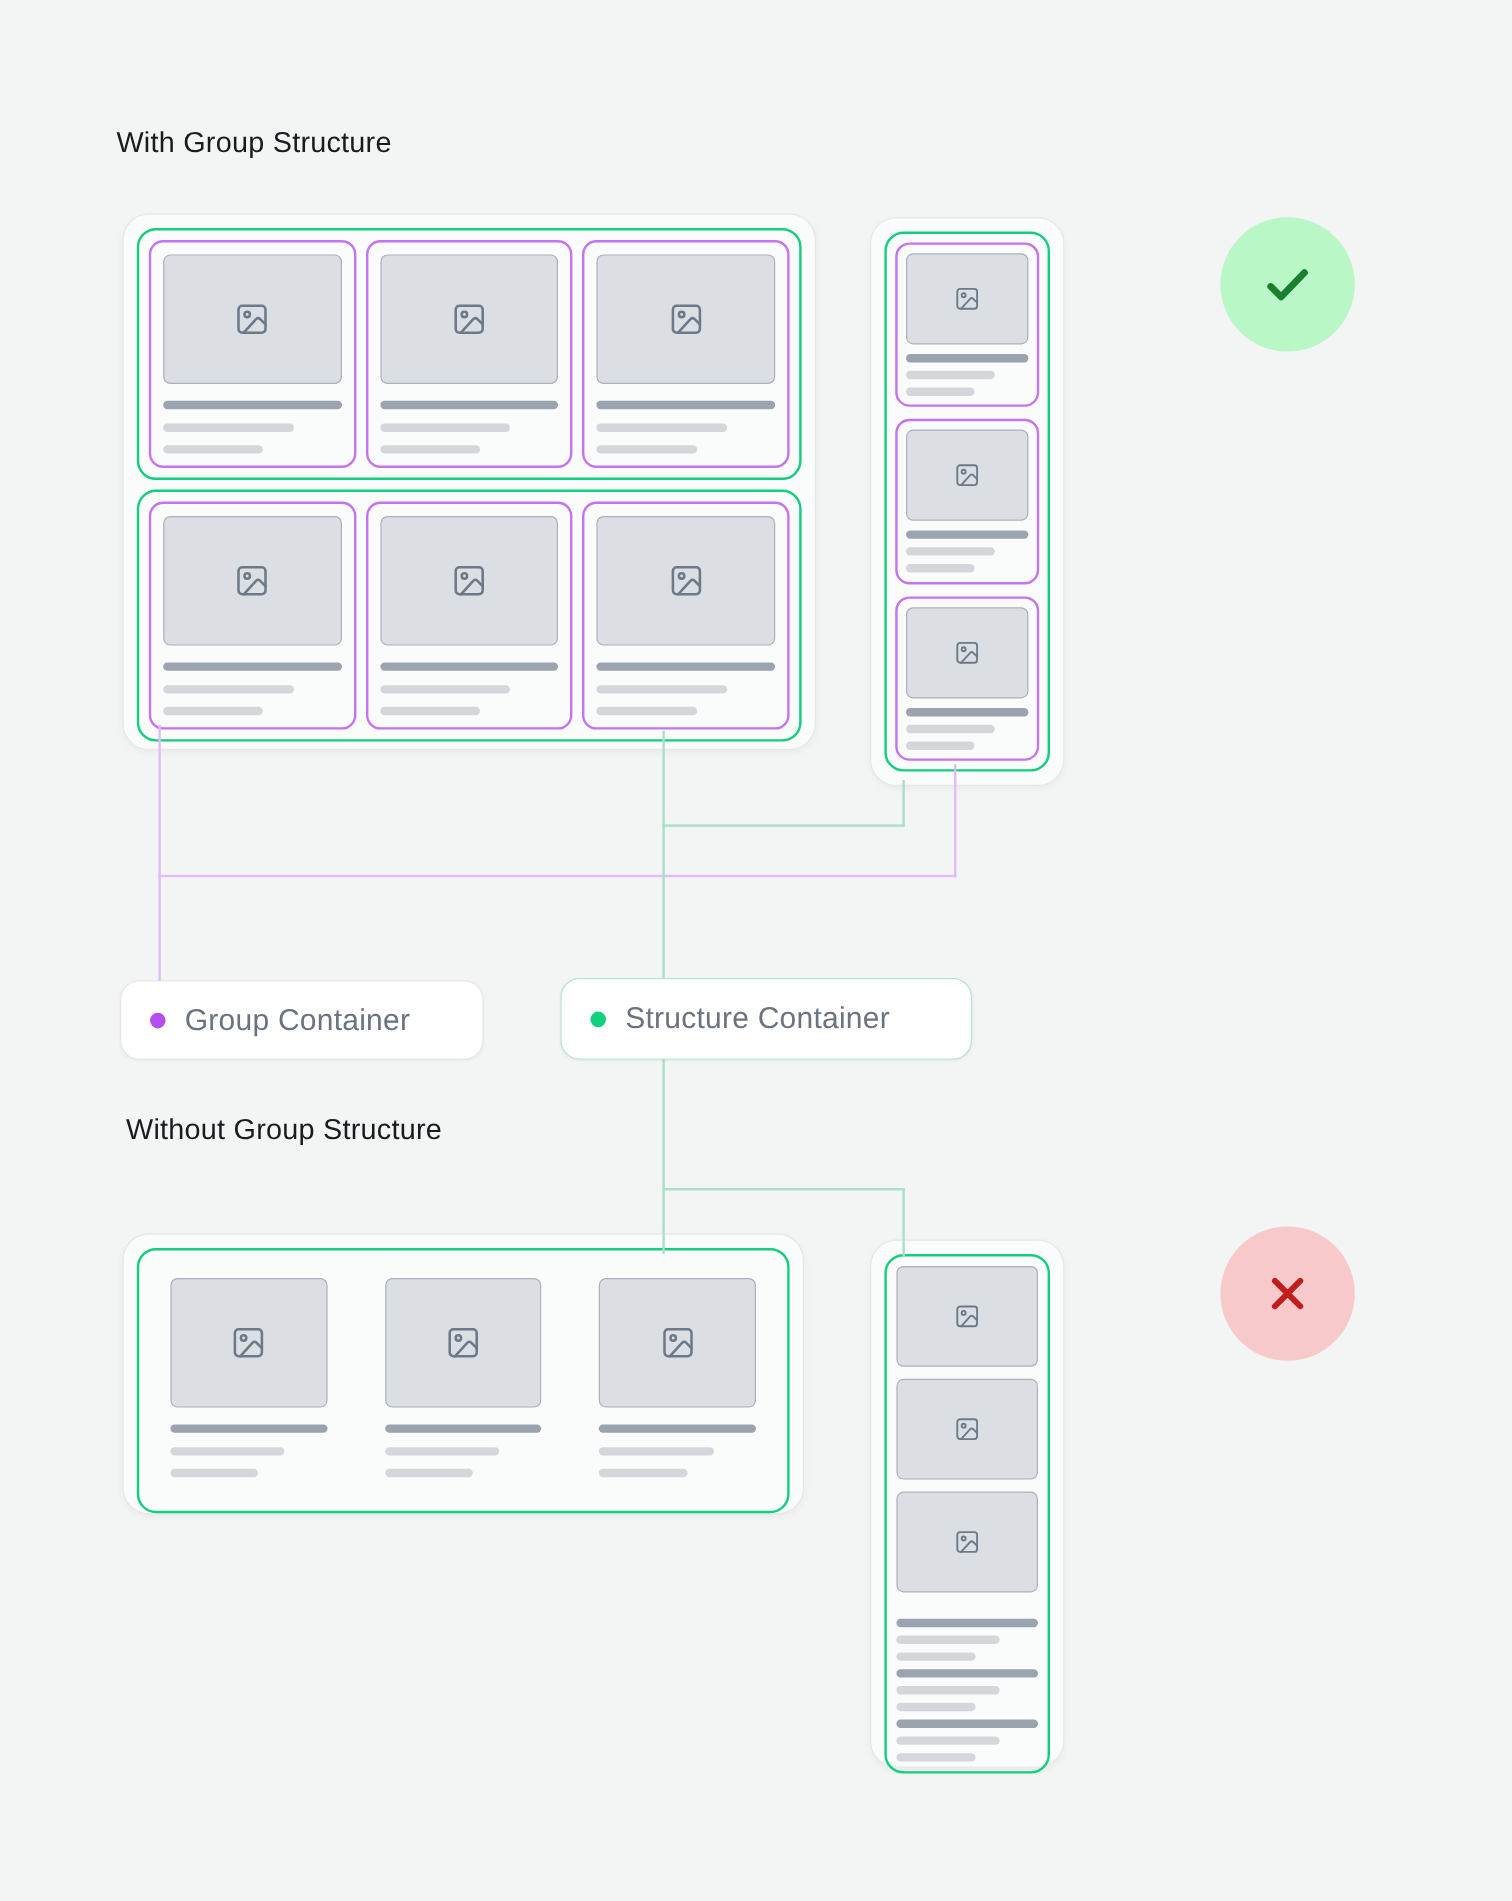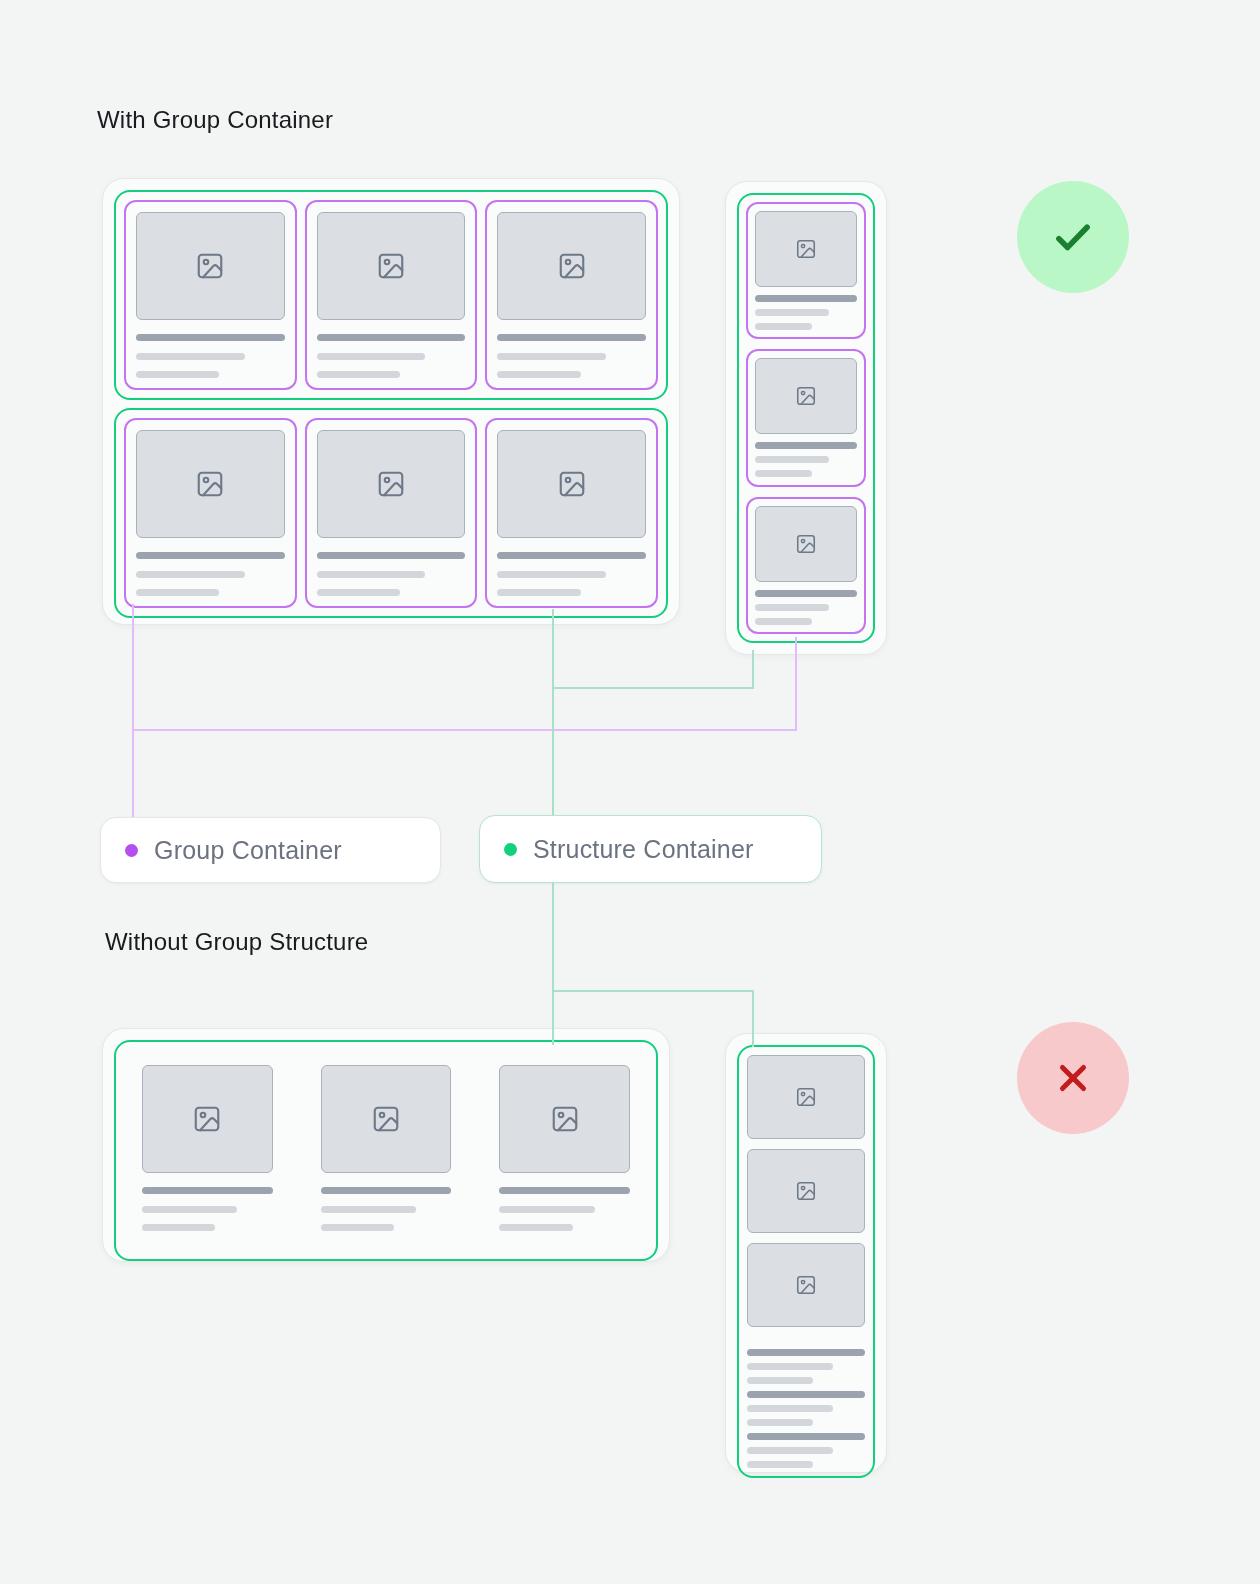--- a/index.html
+++ b/index.html
@@ -56,36 +56,36 @@
 
   .cn{position:absolute;z-index:2;}
   .cn.p{background:var(--connector-purple);}
   .cn.g{background:var(--connector-green);}
   .cn.v{width:2px;}
   .cn.h{height:2px;}
 
   .pill{position:absolute;box-sizing:border-box;background:var(--pill-bg);border:1.5px solid var(--pill-border);
     border-radius:16px;display:flex;align-items:center;gap:16px;padding:0 24px;z-index:3;
     box-shadow:0 1px 3px rgba(15,23,42,.05);}
-  .pill.green-edge{border-color:var(--pill-border-green);margin-left:12px;}
+  .pill.green-edge{border-color:var(--pill-border-green);}
   .dot{width:13px;height:13px;border-radius:50%;flex:none;}
   .dot.purple{background:var(--dot-purple);}
   .dot.green{background:var(--dot-green);}
   .pill-label{font-size:25px;color:var(--legend-text);letter-spacing:.2px;white-space:nowrap;}
 
   .badge{position:absolute;width:112px;height:112px;border-radius:50%;display:flex;align-items:center;justify-content:center;z-index:2;}
   .badge.good{background:var(--check-bg);color:var(--check-mark);}
   .badge.bad{background:var(--cross-bg);color:var(--cross-mark);}
 </style>
 </head>
 <body>
 
 <div class="canvas">
 
-  <h2 class="title" style="left:97px;top:106px">With Group Container</h2>
+  <h2 class="title" style="left:97px;top:106px">With Group Structure</h2>
 
   <div class="wrapper" style="left:102px;top:178px;width:578px;height:447px">
     <div class="structure row">
       <div class="cell lg group-card">
         <div class="img-ph">
           <svg width="30" height="30" viewBox="0 0 24 24" fill="none" stroke="currentColor" stroke-width="1.7" stroke-linecap="round" stroke-linejoin="round">
               <rect x="3" y="3" width="18" height="18" rx="2.5"></rect>
               <circle cx="8.8" cy="8.8" r="1.8"></circle>
               <path d="M21 15.5l-3.5-3.5a2 2 0 0 0-2.8 0L6.5 21"></path>
             </svg>
@@ -210,21 +210,21 @@
   <div class="cn p h" style="left:132px;top:729px;width:665px"></div>
   <div class="cn p v" style="left:795px;top:637px;height:94px"></div>
 
   <div class="cn g v" style="left:552px;top:609px;height:208px"></div>
   <div class="cn g h" style="left:552px;top:687px;width:202px"></div>
   <div class="cn g v" style="left:752px;top:650px;height:39px"></div>
   <div class="cn g v" style="left:552px;top:881px;height:164px"></div>
   <div class="cn g h" style="left:552px;top:990px;width:202px"></div>
   <div class="cn g v" style="left:752px;top:990px;height:57px"></div>
 
-  <div class="pill" style="left:100px;top:817px;width:341px;height:66px">
+  <div class="pill" style="left:100px;top:817px;width:303px;height:66px">
     <span class="dot purple"></span>
     <span class="pill-label">Group Container</span>
   </div>
   <div class="pill green-edge" style="left:467px;top:815px;width:343px;height:68px">
     <span class="dot green"></span>
     <span class="pill-label">Structure Container</span>
   </div>
 
   <h2 class="title" style="left:105px;top:928px">Without Group Structure</h2>
 

